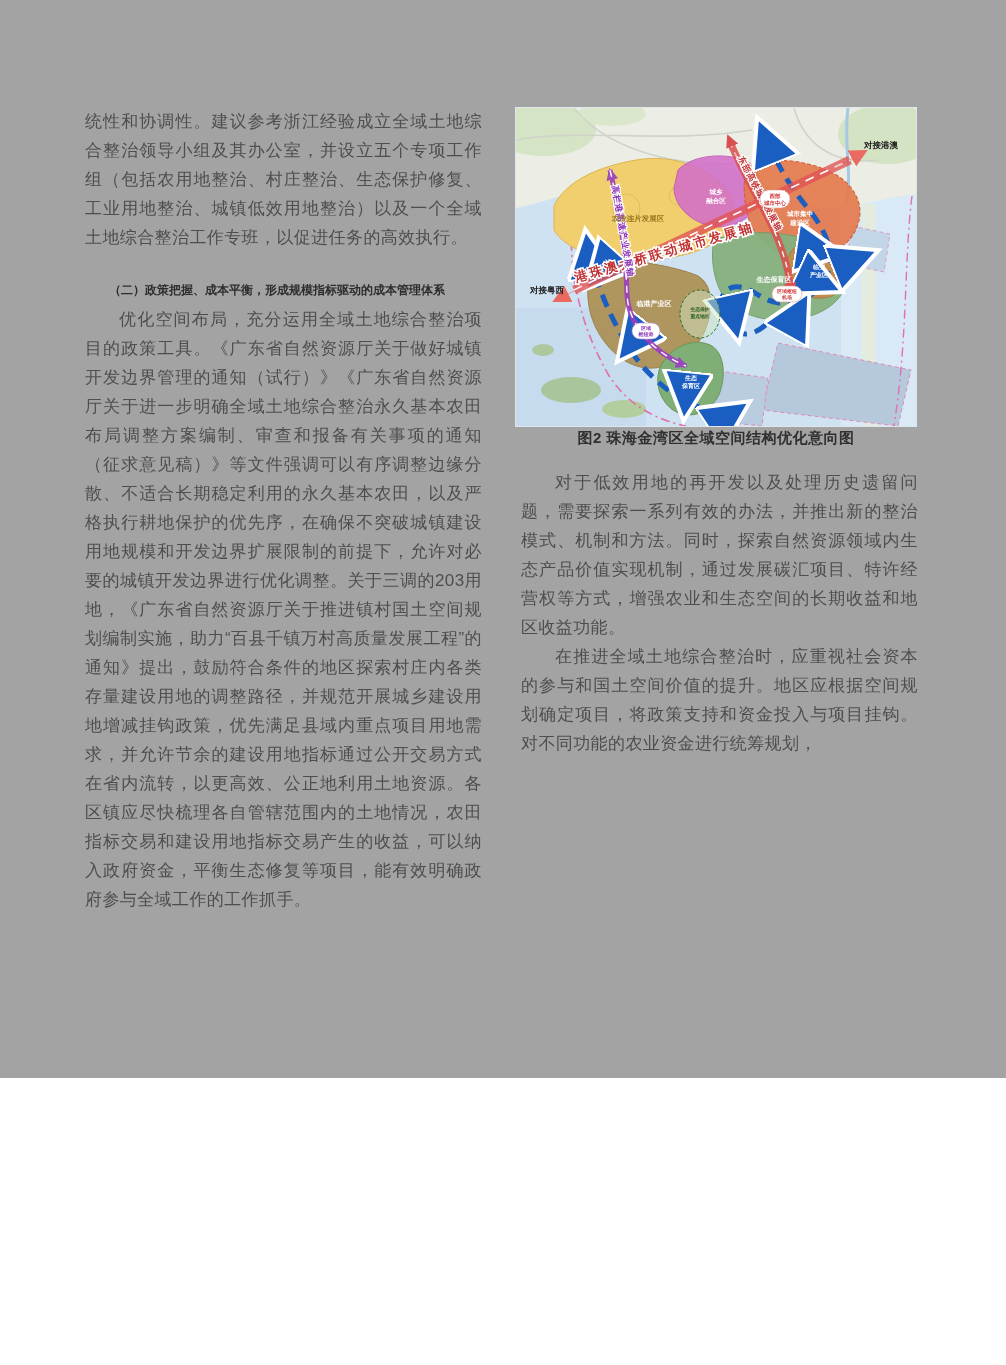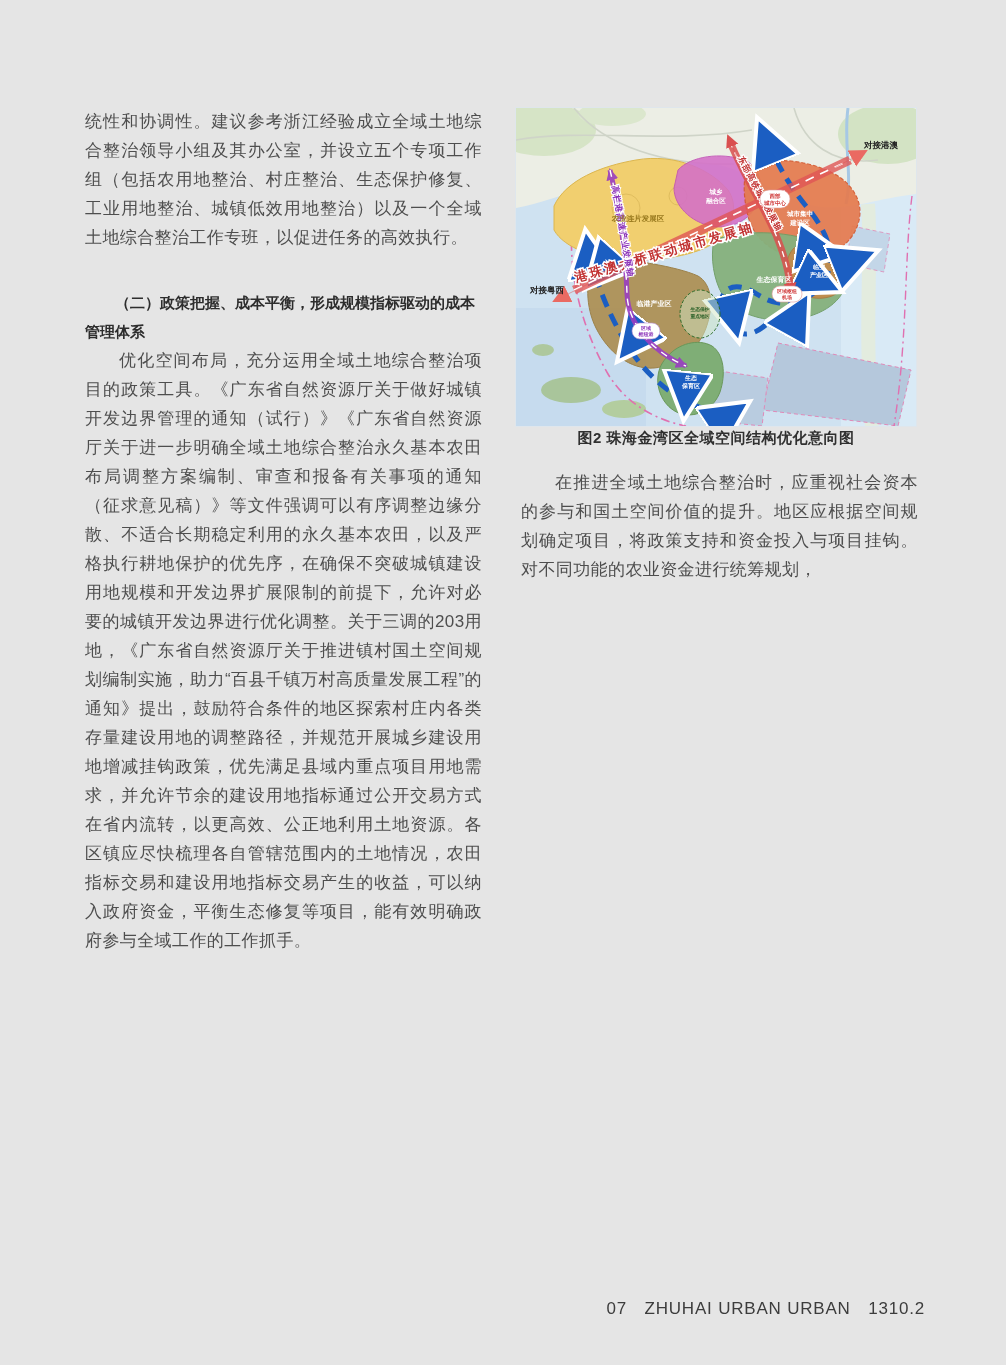--- a/index.html
+++ b/index.html
@@ -1,24 +1,24 @@
 <!DOCTYPE html>
 <html><head>
 <meta charset="utf-8">
 <style>
   html,body{margin:0;padding:0;background:#ffffff;}
-  .page{position:relative;width:1006px;height:1365px;background:#e5e5e5;overflow:hidden;
+  .page{position:relative;width:1006px;height:1078px;background:#a3a3a3;overflow:hidden;
         font-family:"Liberation Sans","DejaVu Sans",sans-serif;}
   .col{position:absolute;top:107px;width:397px;}
   .col-left{left:85px;}
   .col-right{left:521px;}
   p.body{margin:0;font-size:17px;line-height:29px;color:#4e4e4e;
          text-align:justify;text-indent:2em;letter-spacing:0.4px;}
   p.no-indent{text-indent:0;}
-  h3.heading{margin:36px 0 0 0;font-size:15px;line-height:29px;color:#2d2d2d;
+  h3.heading{margin:24px 0 0 0;font-size:12px;line-height:29px;color:#2d2d2d;
              font-weight:bold;text-indent:2em;letter-spacing:0;}
   h3.one-line{white-space:nowrap;}
   figure.map-figure{margin:0 0 20px -6px;padding:0;width:402px;}
   figure.map-figure svg{display:block;border:1px solid #dfe6ec;}
   figcaption{font-size:15px;font-weight:bold;color:#303030;text-align:center;
              margin-top:2px;letter-spacing:0.5px;}
   .footer{position:absolute;top:1299px;right:81px;font-size:17px;color:#3c3c3c;
           letter-spacing:0.8px;}
   .footer span{margin-left:12px;}
   .footer span:first-child{margin-left:8px;}
@@ -191,20 +191,21 @@
           <g>
             <ellipse cx="184" cy="206" rx="20" ry="24" fill="#cfe5c4" fill-opacity="0.5" stroke="#2a6b2a" stroke-width="1" stroke-dasharray="3 2"></ellipse>
             <text x="184" y="203" font-size="4.8" fill="#235c23">生态保护</text>
             <text x="184" y="210" font-size="4.8" fill="#235c23">重点地区</text>
           </g>
         </g>
       </svg>
       <figcaption>图2 珠海金湾区全域空间结构优化意向图</figcaption>
     </figure>
 
+    <p class="body">对于低效用地的再开发以及处理历史遗留问题，需要探索一系列有效的办法，并推出新的整治模式、机制和方法。同时，探索自然资源领域内生态产品价值实现机制，通过发展碳汇项目、特许经营权等方式，增强农业和生态空间的长期收益和地区收益功能。</p>
     <p class="body">在推进全域土地综合整治时，应重视社会资本的参与和国土空间价值的提升。地区应根据空间规划确定项目，将政策支持和资金投入与项目挂钩。对不同功能的农业资金进行统筹规划，</p>
   </div>
 
   <div class="footer">
     <span>07</span>
     <span>ZHUHAI URBAN URBAN</span>
     <span>1310.2</span>
   </div>
 
 </div>

